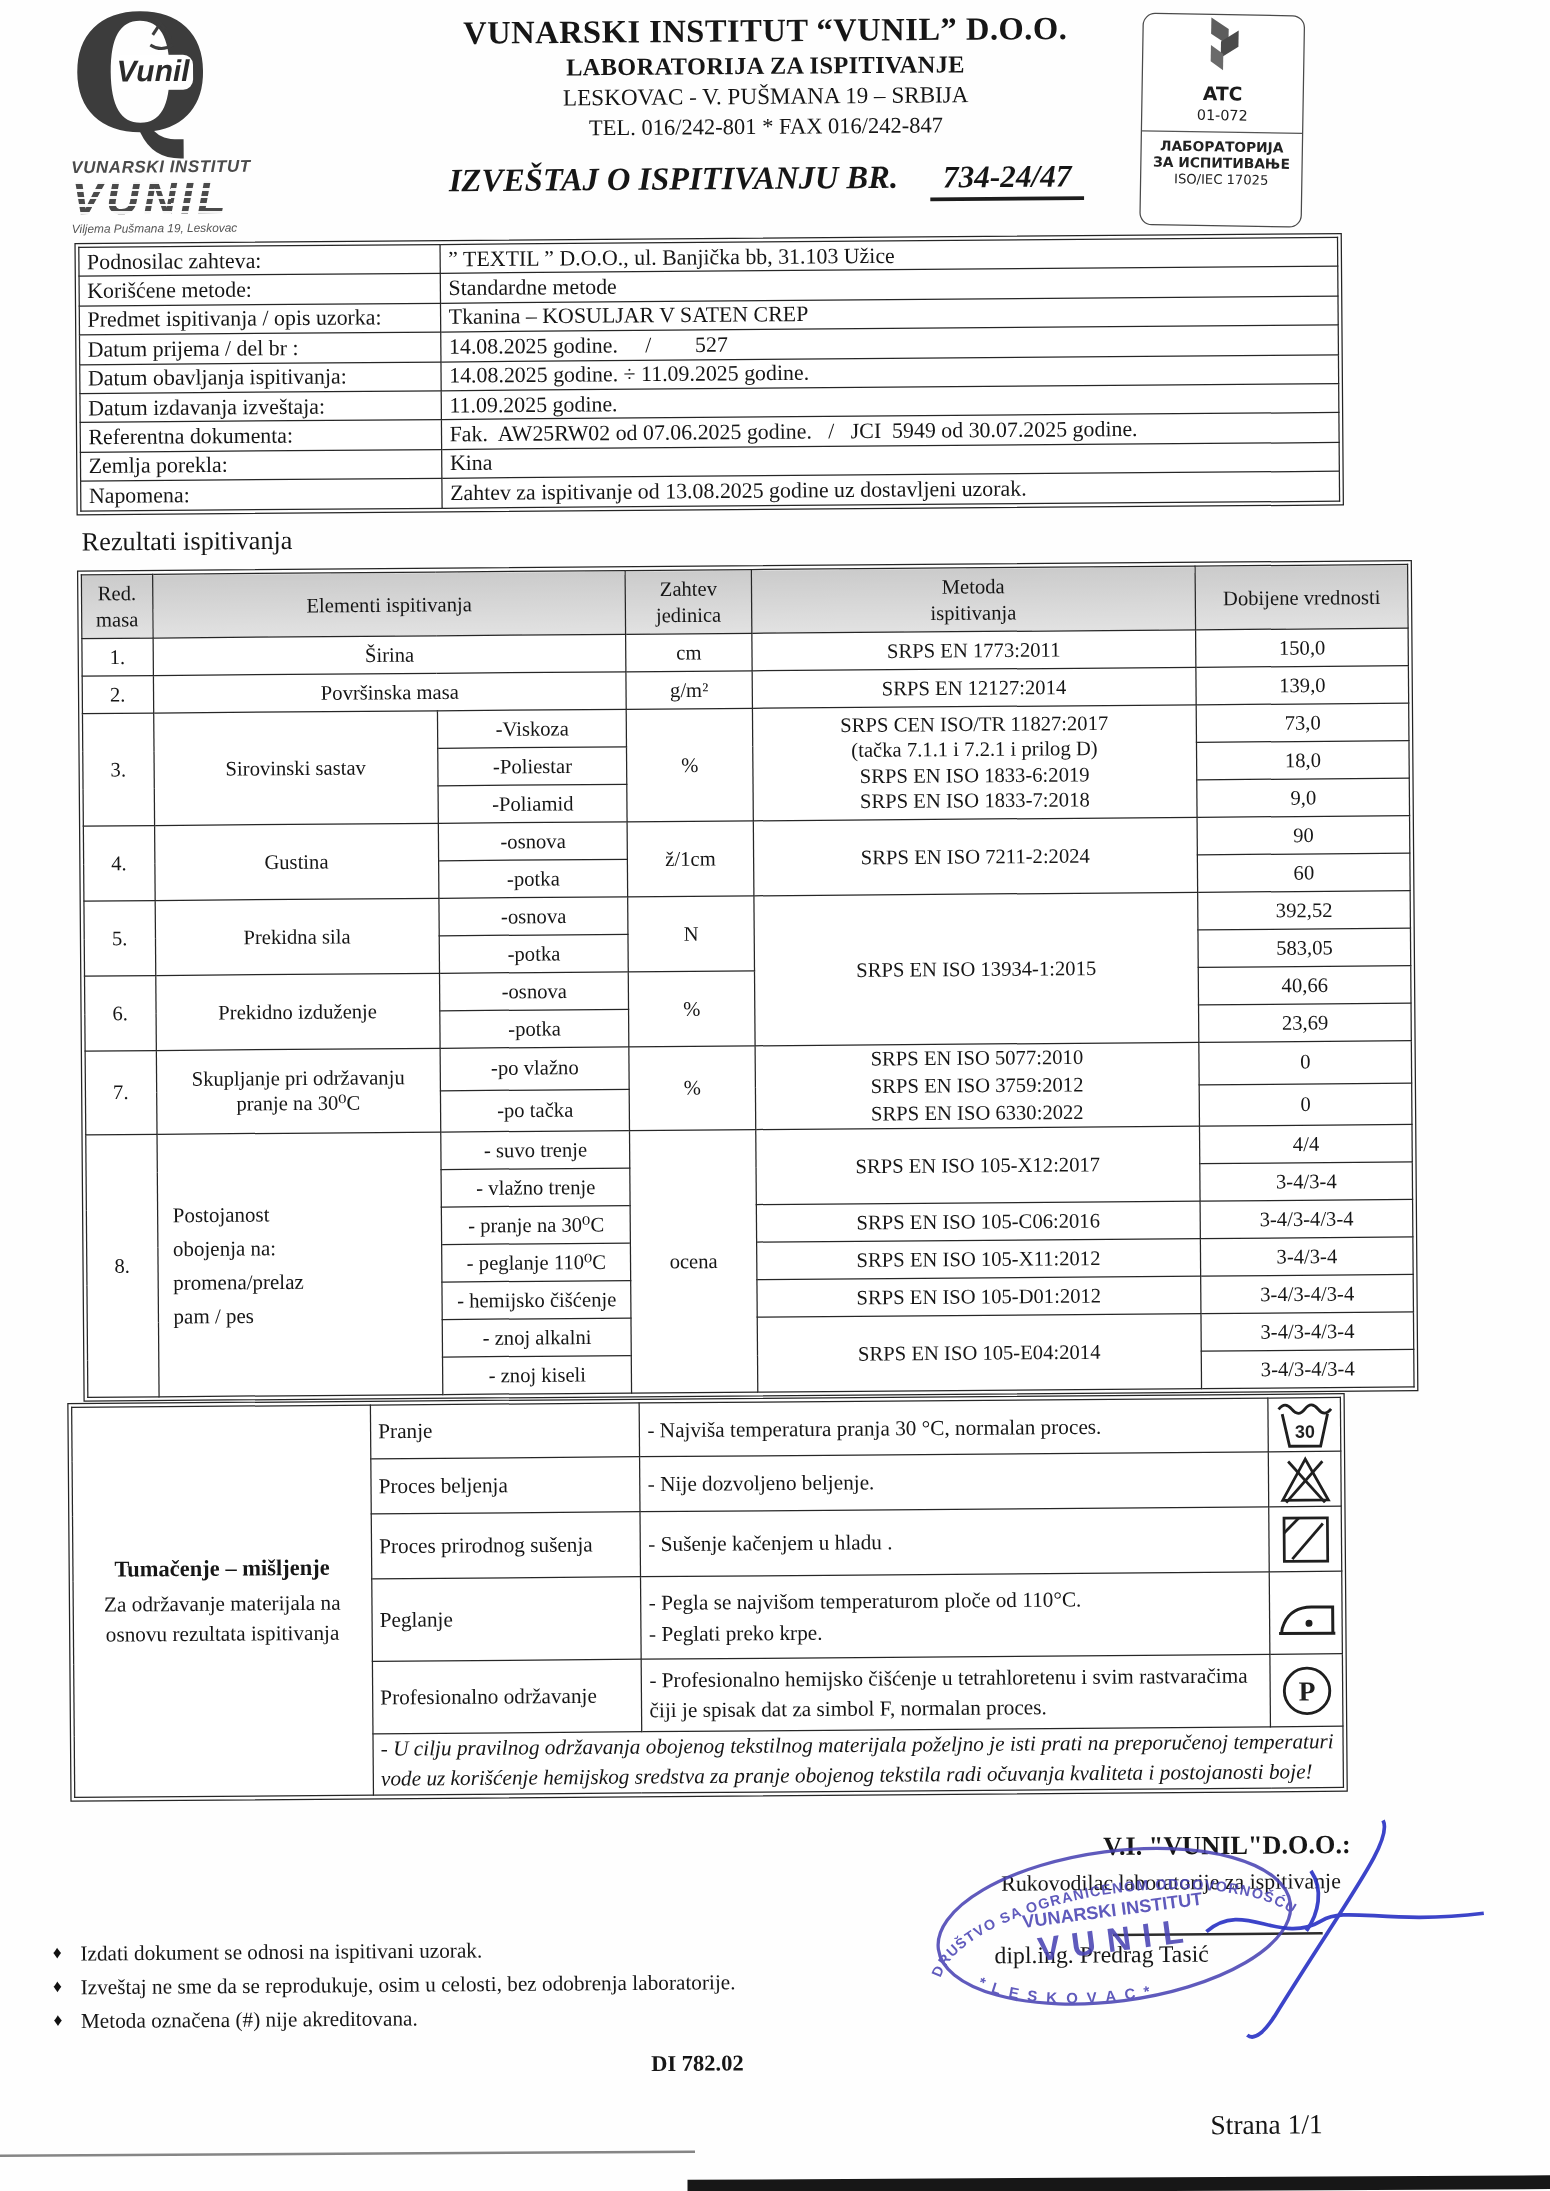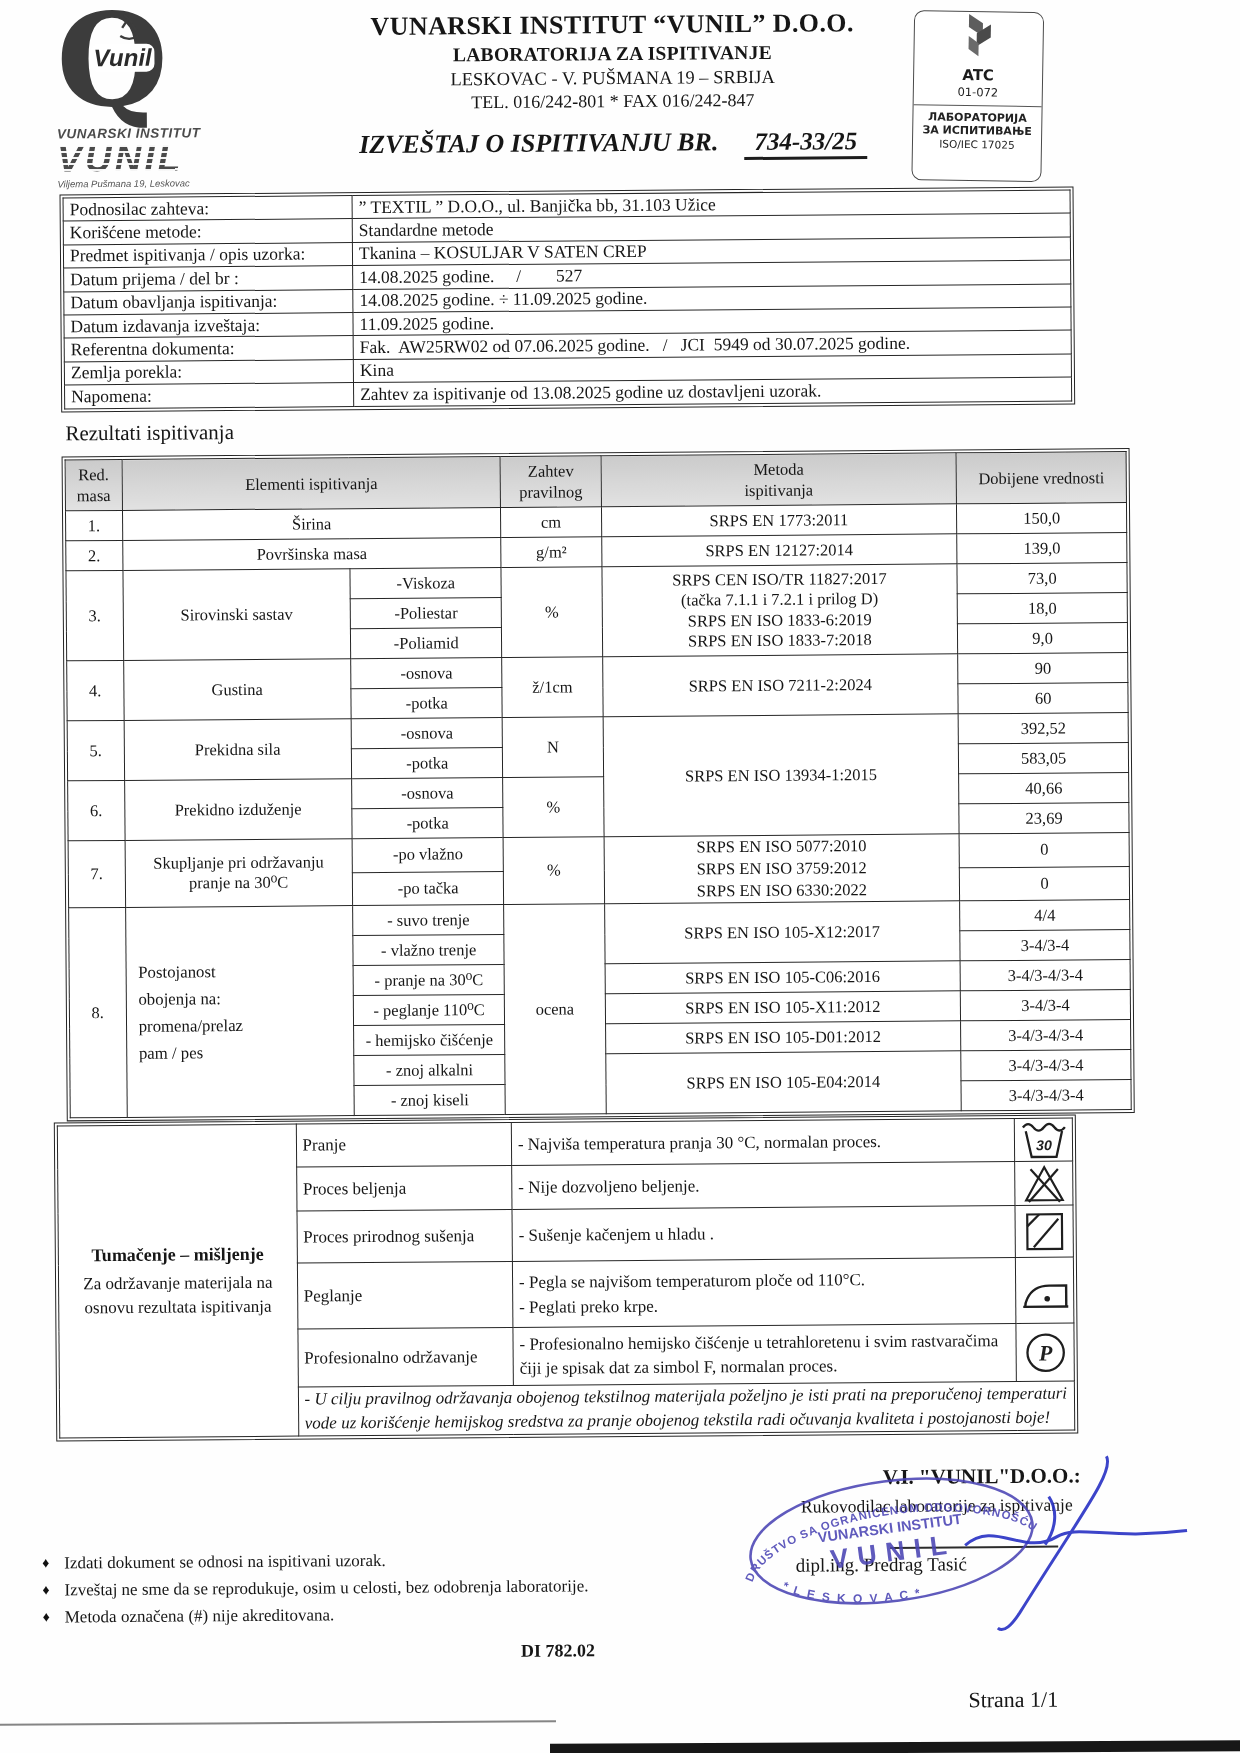--- a/index.html
+++ b/index.html
@@ -61,21 +61,21 @@
 
   
   .interp-wrap{left:45px;top:1118px;width:1016px;}
   table.interp td{font-size:17px;vertical-align:middle;}
   .int-left{text-align:center;padding:0 10px;}
   .int-left .b{font-weight:bold;font-size:18px;margin-bottom:5px;}
   .int-left div{line-height:24px;font-size:17px;}
   .int-label{padding-left:12px;font-size:17px;}
   .int-desc{padding-left:16px;}
   .int-desc div{line-height:25px;}
-  .icon-cell{text-align:center;padding:0 2px;font-style:italic;}
+  .icon-cell{text-align:center;padding:0 2px;}
   .int-note{font-style:italic;font-size:16.5px;line-height:24px;padding:6px 14px;text-align:left;}
 
   
   .sig-company{position:absolute;left:820px;top:1467px;width:300px;text-align:center;font-weight:bold;font-size:21px;white-space:nowrap;}
   .sig-role{position:absolute;left:760px;top:1498px;width:330px;text-align:center;font-size:17.5px;white-space:nowrap;}
   .sig-line{position:absolute;left:878px;top:1549px;width:168px;border-top:2px solid #2c2c2c;}
   .sig-name{position:absolute;left:724px;top:1556px;width:290px;text-align:center;font-size:19px;}
   .stampsvg{position:absolute;left:655px;top:1438px;}
 
   .notes{position:absolute;left:30px;top:1549px;width:640px;font-size:17px;}
@@ -117,21 +117,21 @@
     </div>
     <div class="logo-addr">Viljema Pušmana 19, Leskovac</div>
   </div>
 
   <div class="head-center">
     <div class="org">VUNARSKI INSTITUT “VUNIL” D.O.O.</div>
     <div class="lab">LABORATORIJA ZA ISPITIVANJE</div>
     <div class="addr">LESKOVAC - V. PUŠMANA 19 – SRBIJA</div>
     <div class="tel">TEL. 016/242-801 * FAX  016/242-847</div>
     <div class="title-row">
-      <span>IZVEŠTAJ O ISPITIVANJU BR.</span><span class="repnum">734-33/25</span>
+      <span>IZVEŠTAJ O ISPITIVANJU BR.</span><span class="repnum">734-24/47</span>
     </div>
   </div>
 
   <div class="atc-box">
     <svg class="care" width="44" height="52" viewBox="0 0 44 52">
       <g fill="#5d5d5d">
         <path d="M12 2 L26 11 L26 24 L12 15 Z"></path>
         <path d="M34 12 L20 21 L20 34 L34 25 Z" fill="#4a4a4a"></path>
         <path d="M12 24 L22 31 L22 44 L12 37 Z" fill="#6a6a6a"></path>
       </g>
@@ -201,21 +201,21 @@
           </colgroup>
       <tbody>
         <tr class="res-hd">
           <td>
                 <div>Red.</div>
                 <div>masa</div>
               </td>
           <td colspan="2">Elementi ispitivanja</td>
           <td>
                 <div>Zahtev</div>
-                <div>pravilnog</div>
+                <div>jedinica</div>
               </td>
           <td>
                 <div>Metoda</div>
                 <div>ispitivanja</div>
               </td>
           <td>Dobijene vrednosti</td>
         </tr>
 
         <tr class="res-tr">
           <td>1.</td>

